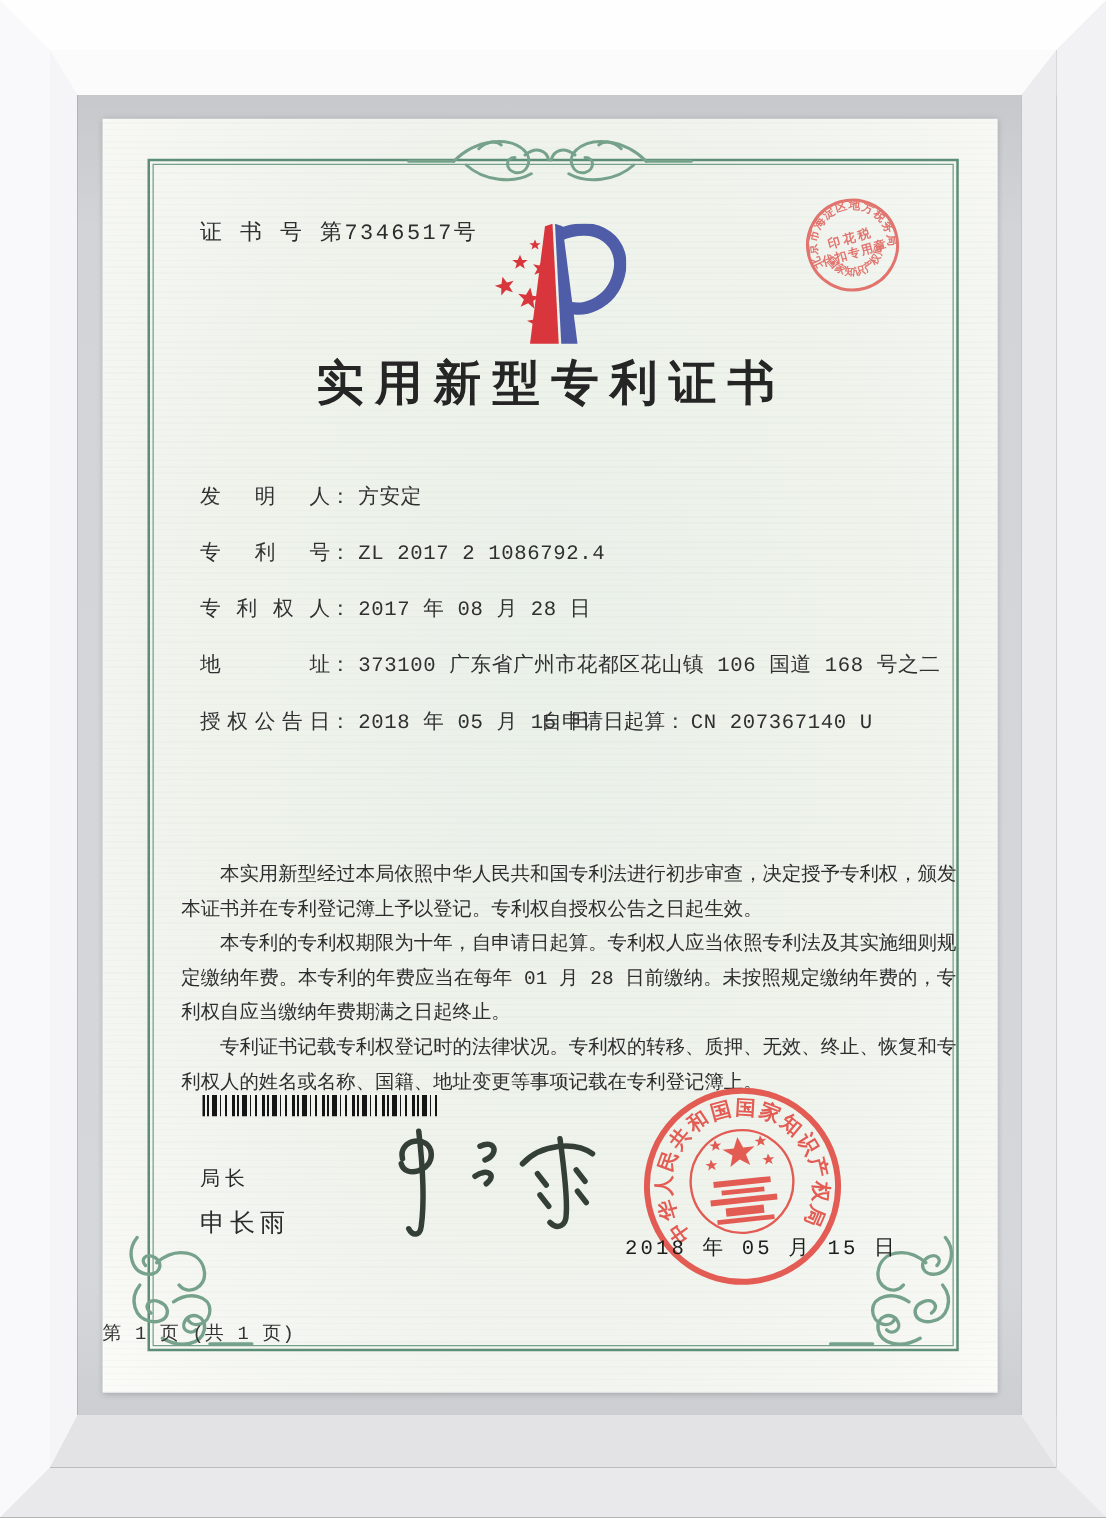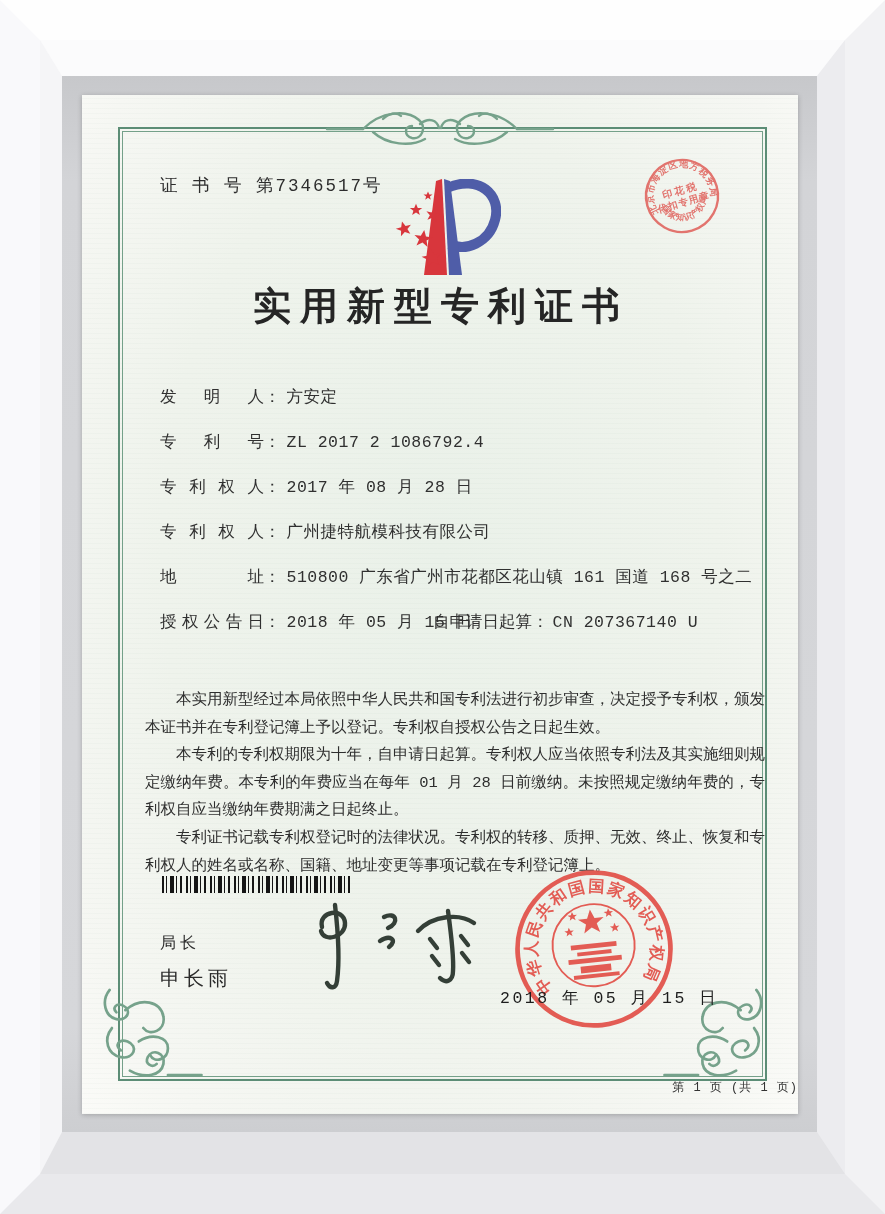--- a/index.html
+++ b/index.html
@@ -50,22 +50,22 @@
       #151515 14px 15px,transparent 15px 18px,
       #151515 18px 20px,transparent 20px 24px);}
   .signer-title{position:absolute;left:78px;top:838px;font-size:16px;letter-spacing:4px;color:#2b2b2b;}
   .signer-name{position:absolute;left:78px;top:870px;font-size:20px;letter-spacing:4px;color:#2b2b2b;}
   .signature{position:absolute;left:218px;top:806px;}
   .signature path{fill:none;stroke:#343f37;stroke-width:4.4;stroke-linecap:round;stroke-linejoin:round;}
   .tax-stamp{position:absolute;left:552px;top:53px;transform:rotate(-16deg);opacity:.88;}
   .office-seal{position:absolute;left:426px;top:768px;opacity:.92;}
   .seal-date{position:absolute;left:418px;top:892px;font-size:16.5px;letter-spacing:2.5px;
     color:#1d1d1d;z-index:5;}
-  .page-footer{position:absolute;left:0;right:0;top:984px;text-align:right;
-    font-size:12px;color:#333;letter-spacing:1px;}
+  .page-footer{position:absolute;left:0;right:0;top:962px;text-align:left;
+    font-size:15px;color:#333;letter-spacing:1px;}
   .logo{position:absolute;left:301px;top:84px;}
 </style>
 </head>
 <body>
 
 <div class="stage">
   <div class="bevel1"></div>
   <div class="bevel2"></div>
   <div class="mat"></div>
 
@@ -137,24 +137,21 @@
       <div class="field-row">
         <span class="flabel">发明人</span><span class="fcolon">：</span><span class="fvalue">方安定</span>
       </div>
       <div class="field-row">
         <span class="flabel">专利号</span><span class="fcolon">：</span><span class="fvalue">ZL 2017 2 1086792.4</span>
       </div>
       <div class="field-row">
         <span class="flabel">专利权人</span><span class="fcolon">：</span><span class="fvalue">2017 年 08 月 28 日</span>
       </div>
       <div class="field-row">
-        <span class="flabel">专利权人</span><span class="fcolon">：</span><span class="fvalue">广州捷特航模科技有限公司</span>
-      </div>
-      <div class="field-row">
-        <span class="flabel">地址</span><span class="fcolon">：</span><span class="fvalue">510800 广东省广州市花都区花山镇 161 国道 168 号之二</span>
+        <span class="flabel">地址</span><span class="fcolon">：</span><span class="fvalue">373100 广东省广州市花都区花山镇 106 国道 168 号之二</span>
       </div>
       <div class="field-row">
         <span class="flabel">授权公告日</span><span class="fcolon">：</span><span class="fvalue">2018 年 05 月 15 日</span>
         <span class="grant-no">
           <span>自申请日起算</span><span>：</span><span class="fvalue">CN 207367140 U</span>
         </span>
       </div>
     </div>
 
     <div class="bodytext">

